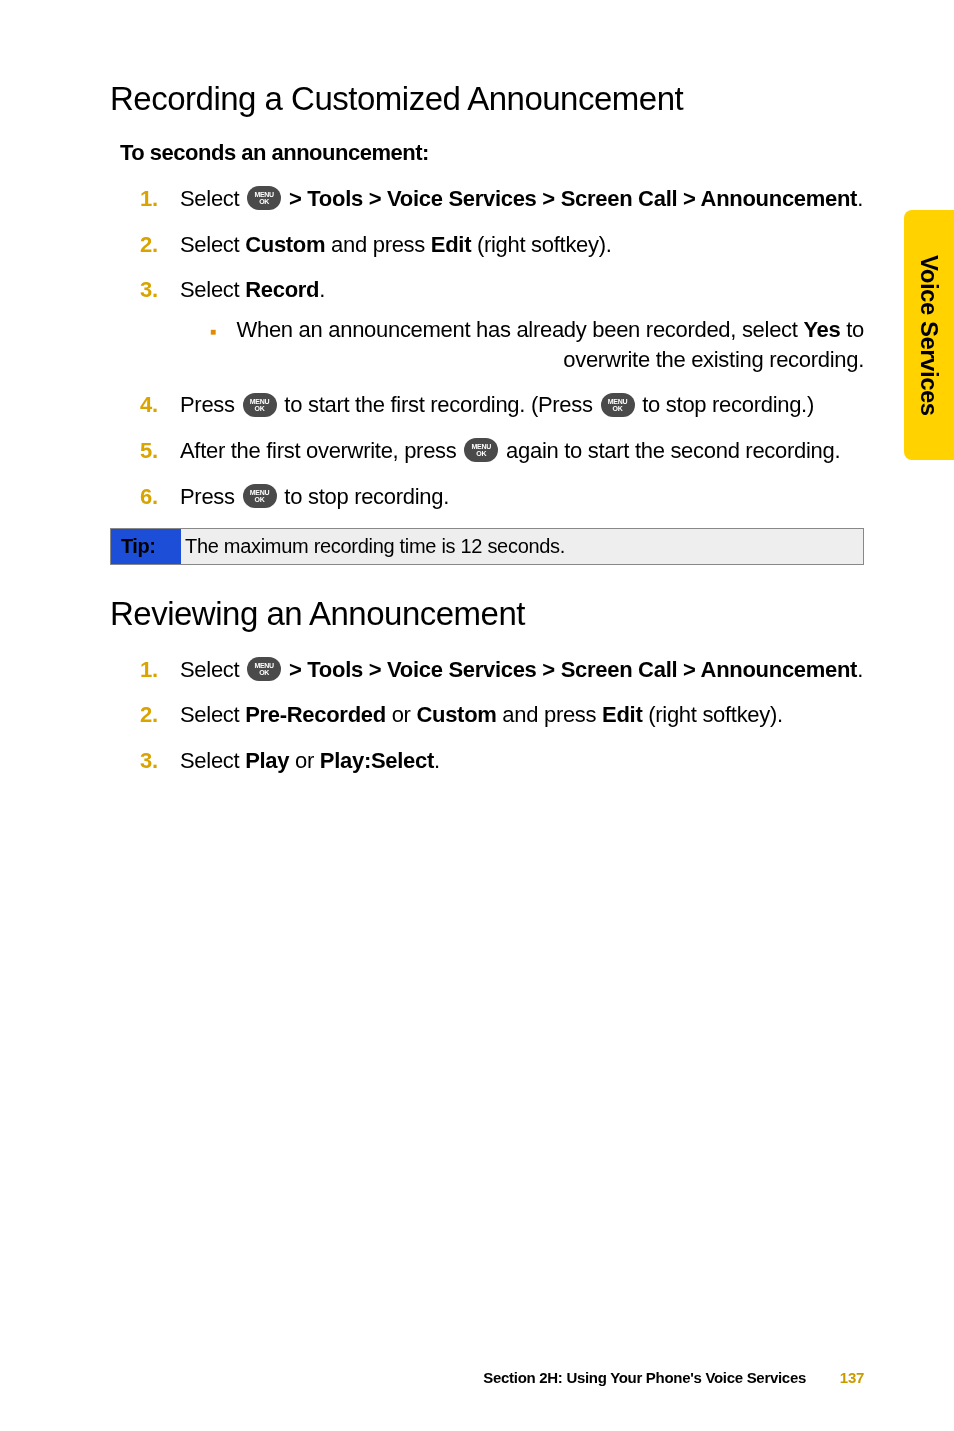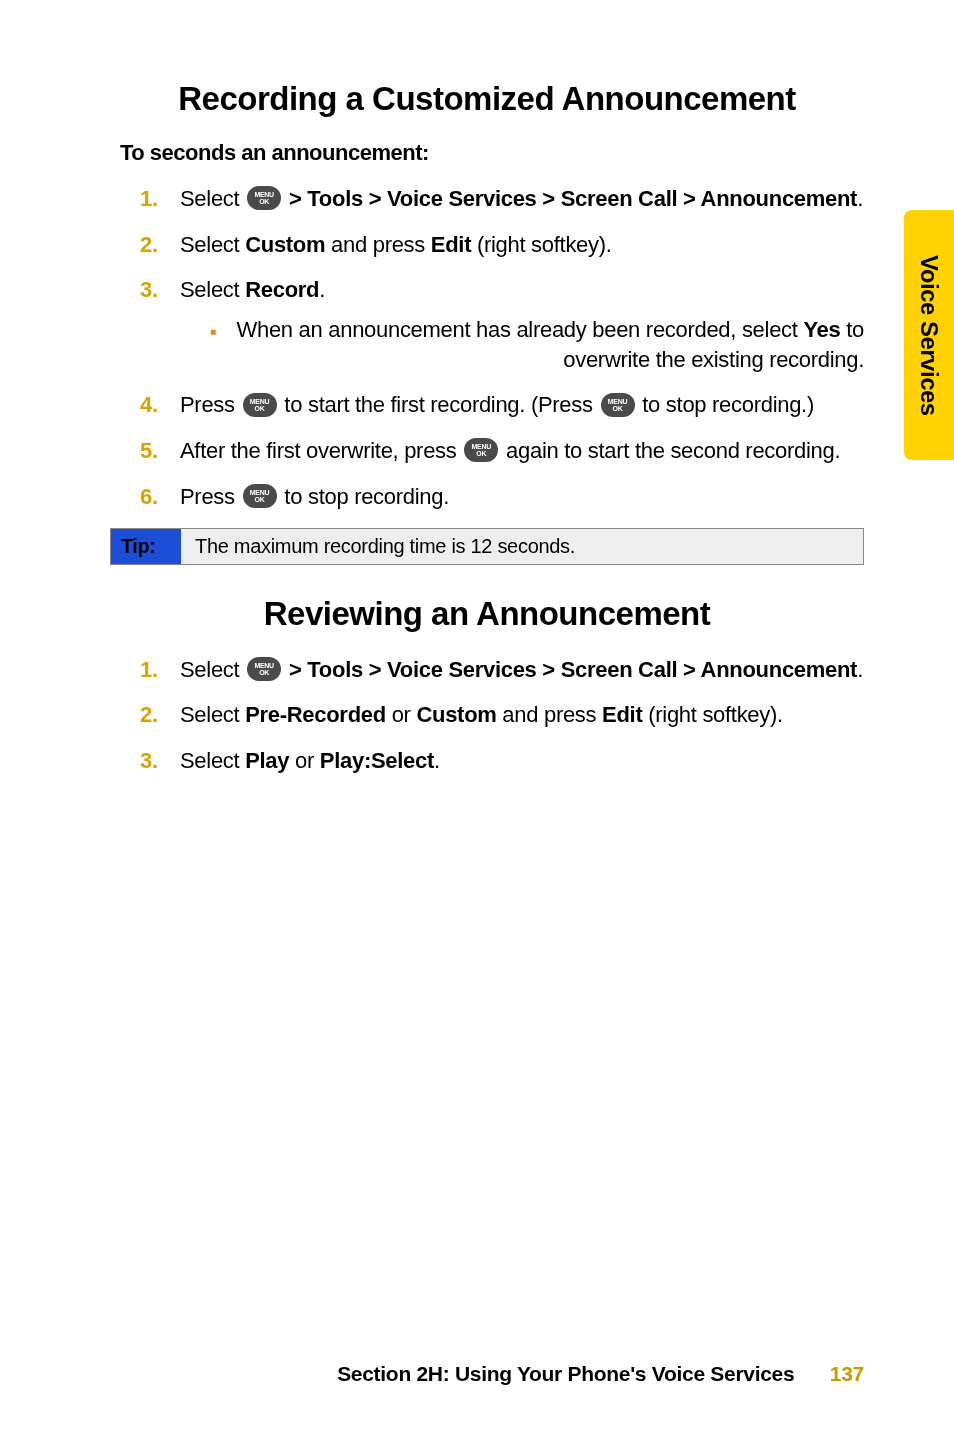--- a/index.html
+++ b/index.html
@@ -36,25 +36,24 @@
   .side-tab-text {
     writing-mode: vertical-rl;
     text-orientation: mixed;
     font-weight: 700;
     font-size: 24px;
     color: #000;
     letter-spacing: -0.5px;
   }
   h2.section-heading {
     font-size: 33px;
-    font-weight: 700;
+    font-weight: 400;
     letter-spacing: -0.5px;
     margin-bottom: 22px;
     margin-top: 10px;
-    text-align: center;
   }
   .subheading {
     font-size: 22px;
     font-weight: 700;
     margin: 0 0 18px 10px;
     letter-spacing: -0.5px;
   }
   ol.steps {
     list-style: none;
     margin-left: 30px;
@@ -124,30 +123,30 @@
   .tip-label {
     background: #1d4ed8;
     font-weight: 700;
     padding: 6px 10px;
     font-size: 20px;
     min-width: 70px;
     letter-spacing: -0.5px;
   }
   .tip-text {
     background: #eeeeee;
-    padding: 6px 14px;
+    padding: 6px 4px;
     font-size: 20px;
     flex: 1;
     letter-spacing: -0.3px;
   }
   .footer {
     position: absolute;
     bottom: 45px;
     right: 90px;
-    font-size: 21px;
+    font-size: 15px;
     font-weight: 700;
     letter-spacing: -0.3px;
   }
   .footer .pnum {
     color: #c99a00;
     margin-left: 30px;
   }
 </style>
 </head>
 <body>

